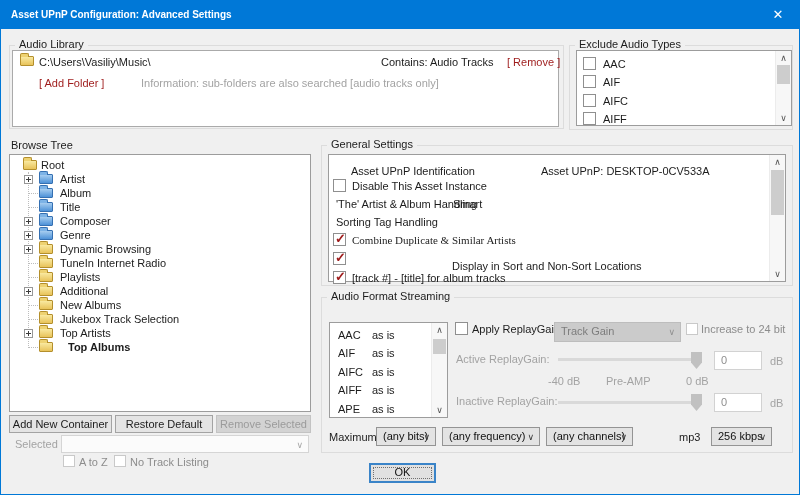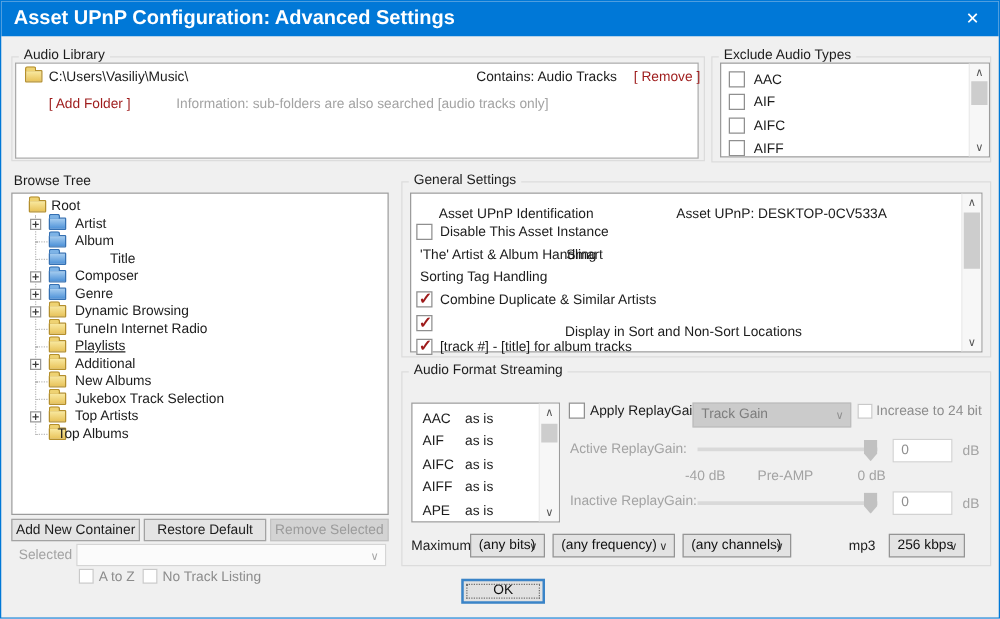--- a/index.html
+++ b/index.html
@@ -2,21 +2,21 @@
 <html><head>
 <meta charset="utf-8">
 <style>
   * { margin:0; padding:0; box-sizing:border-box; }
   html,body { width:800px; height:495px; }
   body { font-family:"Liberation Sans", sans-serif; background:#f0f0f0; }
   #win { position:relative; width:800px; height:495px; background:#f0f0f0;
          border:1px solid #0078d7; overflow:hidden; }
   
   #titlebar { position:absolute; left:0; top:0; width:100%; height:28px; background:#0078d7; }
-  #title { position:absolute; left:10px; top:0; line-height:28px; color:#fff; font-size:16px; font-weight:bold; }
+  #title { position:absolute; left:10px; top:0; line-height:28px; color:#fff; font-size:10px; font-weight:bold; }
   #close { position:absolute; right:0; top:0; width:42px; height:28px; color:#fff; font-size:13px;
            line-height:28px; text-align:center; cursor:default; }
   
   .group { position:absolute; border:1px solid #dcdcdc; }
   .legend { position:absolute; left:5px; top:-8px; background:#f0f0f0; padding:0 4px;
             font-size:11px; color:#1c1c1c; white-space:nowrap; }
   .panel { position:absolute; background:#fff; border:1px solid #aaaaaa; }
   
   .lbl { position:absolute; font-size:11px; line-height:14px; color:#1c1c1c; white-space:nowrap; }
   .gray { color:#a3a3a3; }
@@ -125,21 +125,21 @@
       <span style="position:absolute; left:50px;">Artist</span>
     </div>
     <div class="tree-row" style="top:31px;">
       <span class="stub"></span>
       <span class="fld blue" style="left:29px;"></span>
       <span style="position:absolute; left:50px;">Album</span>
     </div>
     <div class="tree-row" style="top:45px;">
       <span class="stub"></span>
       <span class="fld blue" style="left:29px;"></span>
-      <span style="position:absolute; left:50px;margin-left:28px;">Title</span>
+      <span style="position:absolute; left:50px;">Title</span>
     </div>
     <div class="tree-row" style="top:59px;">
       <span class="exp"></span>
       <span class="fld blue" style="left:29px;"></span>
       <span style="position:absolute; left:50px;">Composer</span>
     </div>
     <div class="tree-row" style="top:73px;">
       <span class="exp"></span>
       <span class="fld blue" style="left:29px;"></span>
       <span style="position:absolute; left:50px;">Genre</span>
@@ -150,21 +150,21 @@
       <span style="position:absolute; left:50px;">Dynamic Browsing</span>
     </div>
     <div class="tree-row" style="top:101px;">
       <span class="stub"></span>
       <span class="fld" style="left:29px;"></span>
       <span style="position:absolute; left:50px;">TuneIn Internet Radio</span>
     </div>
     <div class="tree-row" style="top:115px;">
       <span class="stub"></span>
       <span class="fld" style="left:29px;"></span>
-      <span style="position:absolute; left:50px;text-decoration:underline;">Playlists</span>
+      <span style="position:absolute; left:50px;">Playlists</span>
     </div>
     <div class="tree-row" style="top:129px;">
       <span class="exp"></span>
       <span class="fld" style="left:29px;"></span>
       <span style="position:absolute; left:50px;">Additional</span>
     </div>
     <div class="tree-row" style="top:143px;">
       <span class="stub"></span>
       <span class="fld" style="left:29px;"></span>
       <span style="position:absolute; left:50px;">New Albums</span>
@@ -175,21 +175,21 @@
       <span style="position:absolute; left:50px;">Jukebox Track Selection</span>
     </div>
     <div class="tree-row" style="top:171px;">
       <span class="exp"></span>
       <span class="fld" style="left:29px;"></span>
       <span style="position:absolute; left:50px;">Top Artists</span>
     </div>
     <div class="tree-row" style="top:185px;">
       <span class="stub"></span>
       <span class="fld" style="left:29px;"></span>
-      <span style="position:absolute; left:36px;">Top Albums</span>
+      <span style="position:absolute; left:58px;font-weight:bold;">Top Albums</span>
     </div>
   </div>
 
   <div class="btn" style="left:8px; top:414px; width:103px; height:18px;">Add New Container</div>
   <div class="btn" style="left:114px; top:414px; width:98px; height:18px;">Restore Default</div>
   <div class="btn dis" style="left:215px; top:414px; width:95px; height:18px;">Remove Selected</div>
 
   <span class="lbl gray" style="left:14px; top:436px;">Selected</span>
   <div class="combo empty" style="left:60px; top:434px; width:248px; height:18px;"></div>
 
@@ -208,21 +208,21 @@
     <span class="cb" style="left:4px; top:24px;"></span>
     <span class="li" style="left:23px; top:24px;">Disable This Asset Instance</span>
 
     <span class="li" style="left:7px; top:42px;">'The' Artist &amp; Album Handling</span>
     <span class="li" style="left:124px; top:42px;">Smart</span>
 
     <span class="li" style="left:7px; top:60px;">Sorting Tag Handling</span>
     <span class="li" style="left:123px; top:60px;margin-top:44px;">Display in Sort and Non-Sort Locations</span>
 
     <span class="cb checked" style="left:4px; top:78px;"></span>
-    <span class="li" style="left:23px; top:78px;">Combine Duplicate &amp; Similar Artists</span>
+    <span class="li" style="left:23px; top:78px;font-family:Liberation Serif, serif;">Combine Duplicate &amp; Similar Artists</span>
 
     <span class="cb checked" style="left:4px; top:97px;"></span>
 
     <span class="cb checked" style="left:4px; top:116px;"></span>
     <span class="li" style="left:23px; top:116px;">[track #] - [title] for album tracks</span>
 
     <div class="sbar" style="right:0; top:0; height:126px;">
       <span class="up">∧</span>
       <span class="thumb" style="top:15px; height:45px;"></span>
       <span class="dn">∨</span>

